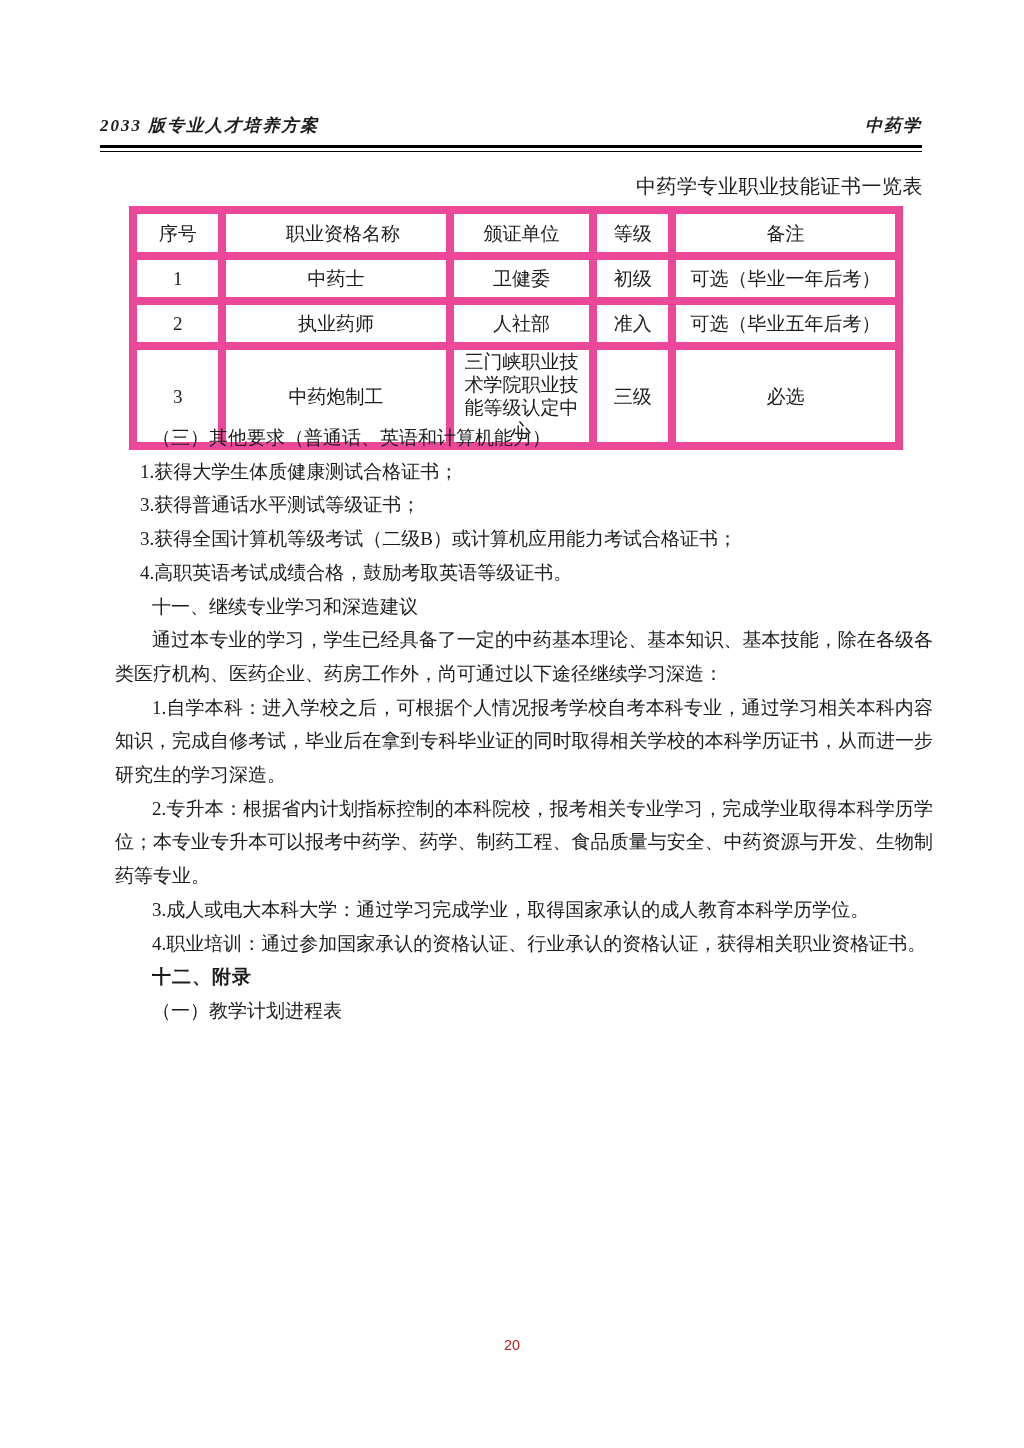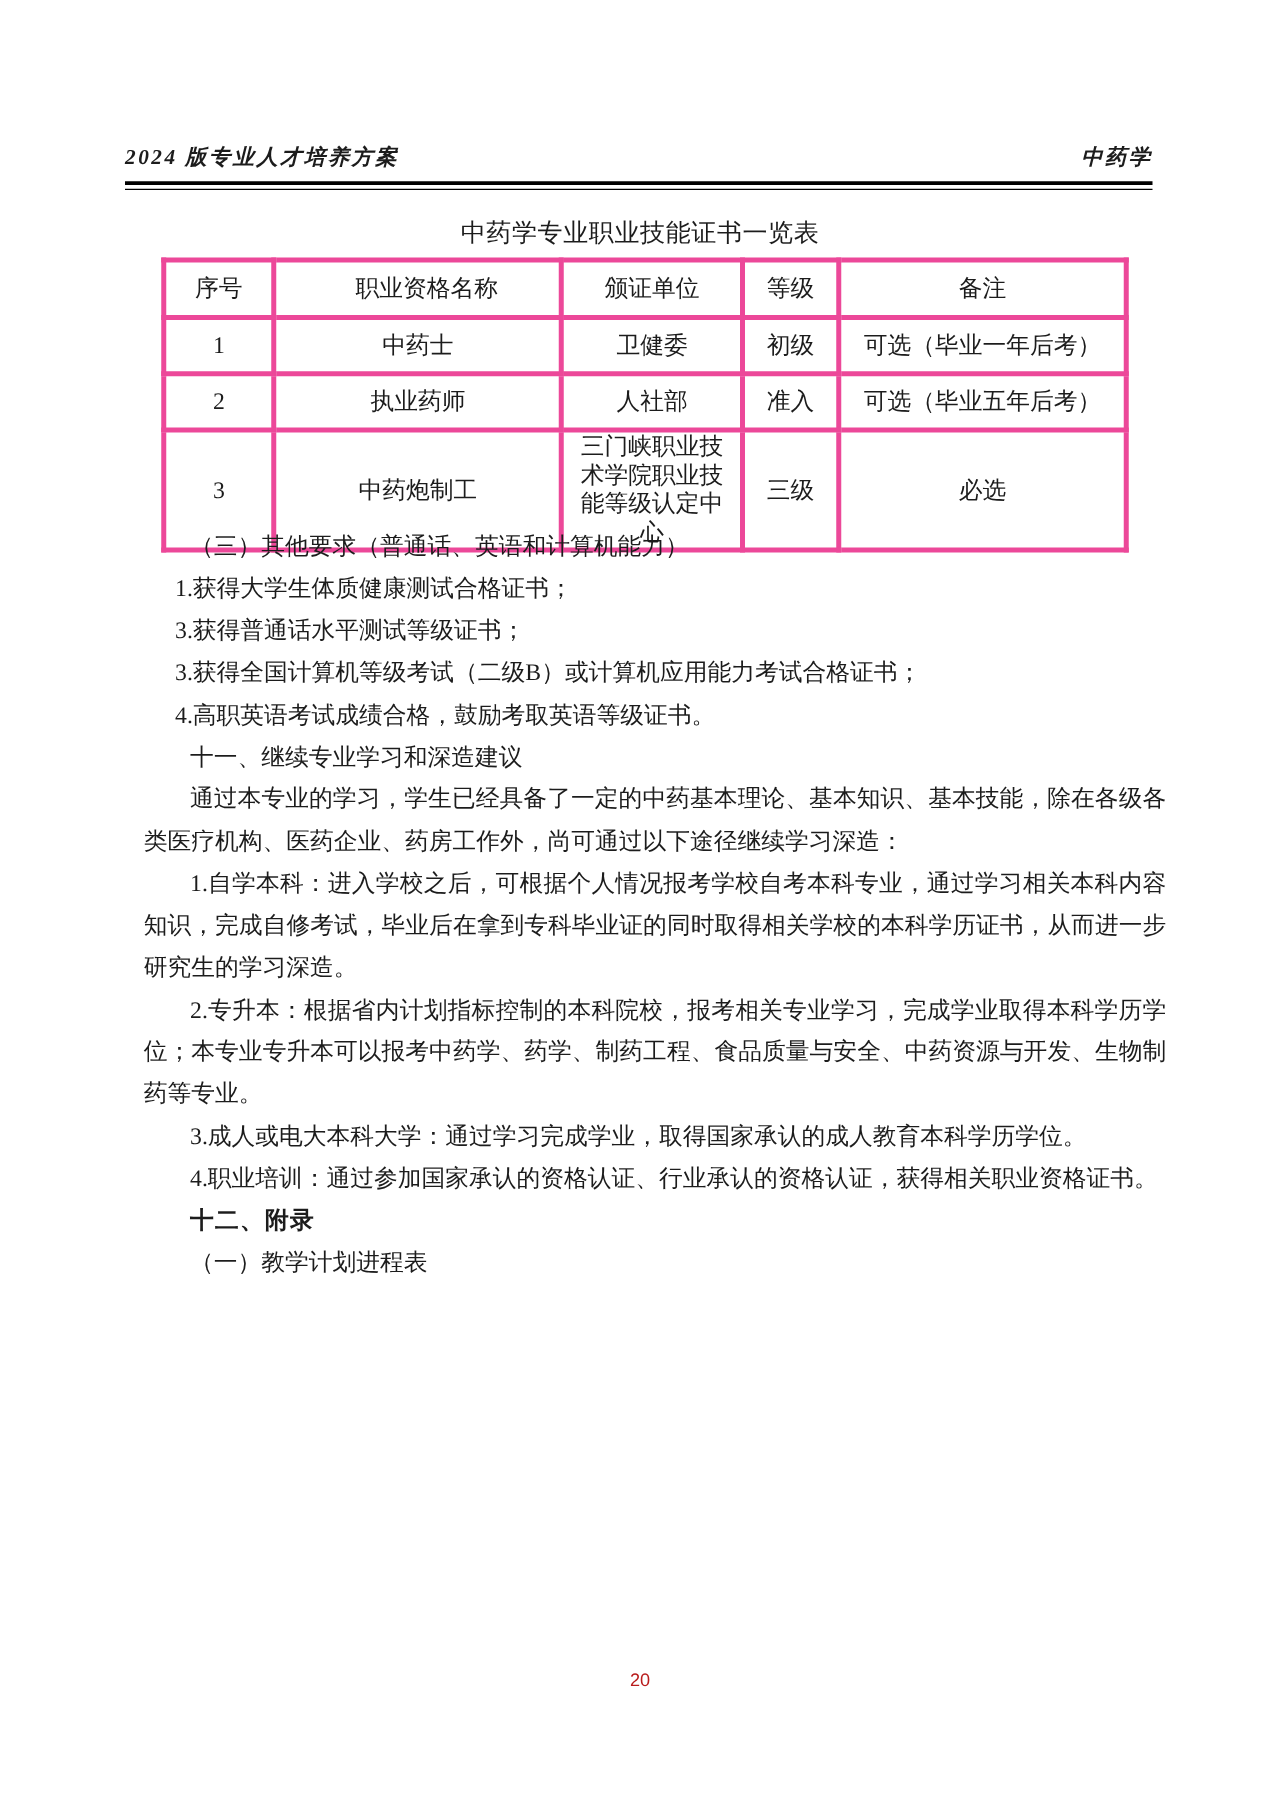--- a/index.html
+++ b/index.html
@@ -25,33 +25,33 @@
     border-top:3px solid #000;
   }
   .header-rule-thin {
     position:absolute; left:100px; top:151px; width:822px;
     border-top:1px solid #000;
   }
 
   
   .table-title {
     position:absolute; left:101px; top:173px; width:822px;
-    text-align:center; font-size:20px; letter-spacing:0.5px;
+    text-align:right; font-size:20px; letter-spacing:0.5px;
   }
 
   
   table.cert {
     position:absolute; left:129px; top:206px;
     width:774px;
     border-collapse:collapse;
     table-layout:fixed;
     font-size:19px;
   }
   table.cert th, table.cert td {
-    border:4px solid #ec4899;
+    border:8px solid #ec4899;
     text-align:center; vertical-align:middle;
     font-weight:normal;
     padding:0 4px;
     line-height:23px;
   }
   table.cert .c0 { width:11.0%; }
   table.cert .c1 { width:29.4%;padding-left:18px; }
   table.cert .c2 { width:19.0%; }
   table.cert .c3 { width:9.4%; }
   table.cert .c4 { width:31.2%; }
@@ -84,21 +84,21 @@
     font-size:14.5px;
     color:#b91c1c;
   }
 </style>
 </head>
 <body>
 
 <div class="page">
 
   <div class="header">
-    <span>2024 版专业人才培养方案</span>
+    <span>2033 版专业人才培养方案</span>
     <span>中药学</span>
   </div>
   <div class="header-rule-thick"></div>
   <div class="header-rule-thin"></div>
 
   <div class="table-title">中药学专业职业技能证书一览表</div>
 
   <table class="cert">
     <tbody>
         <tr class="h-row">

